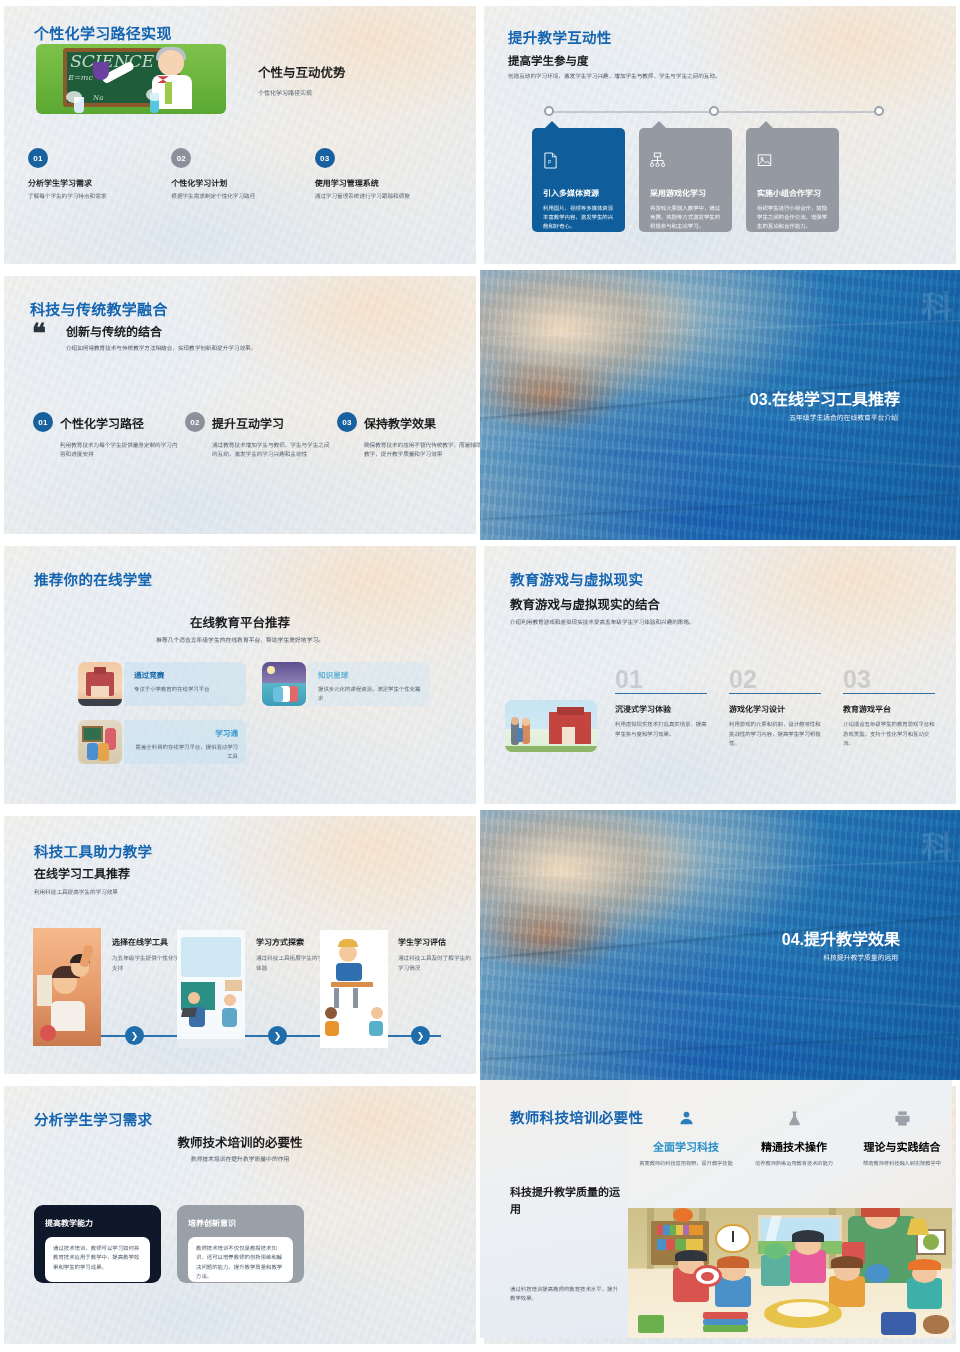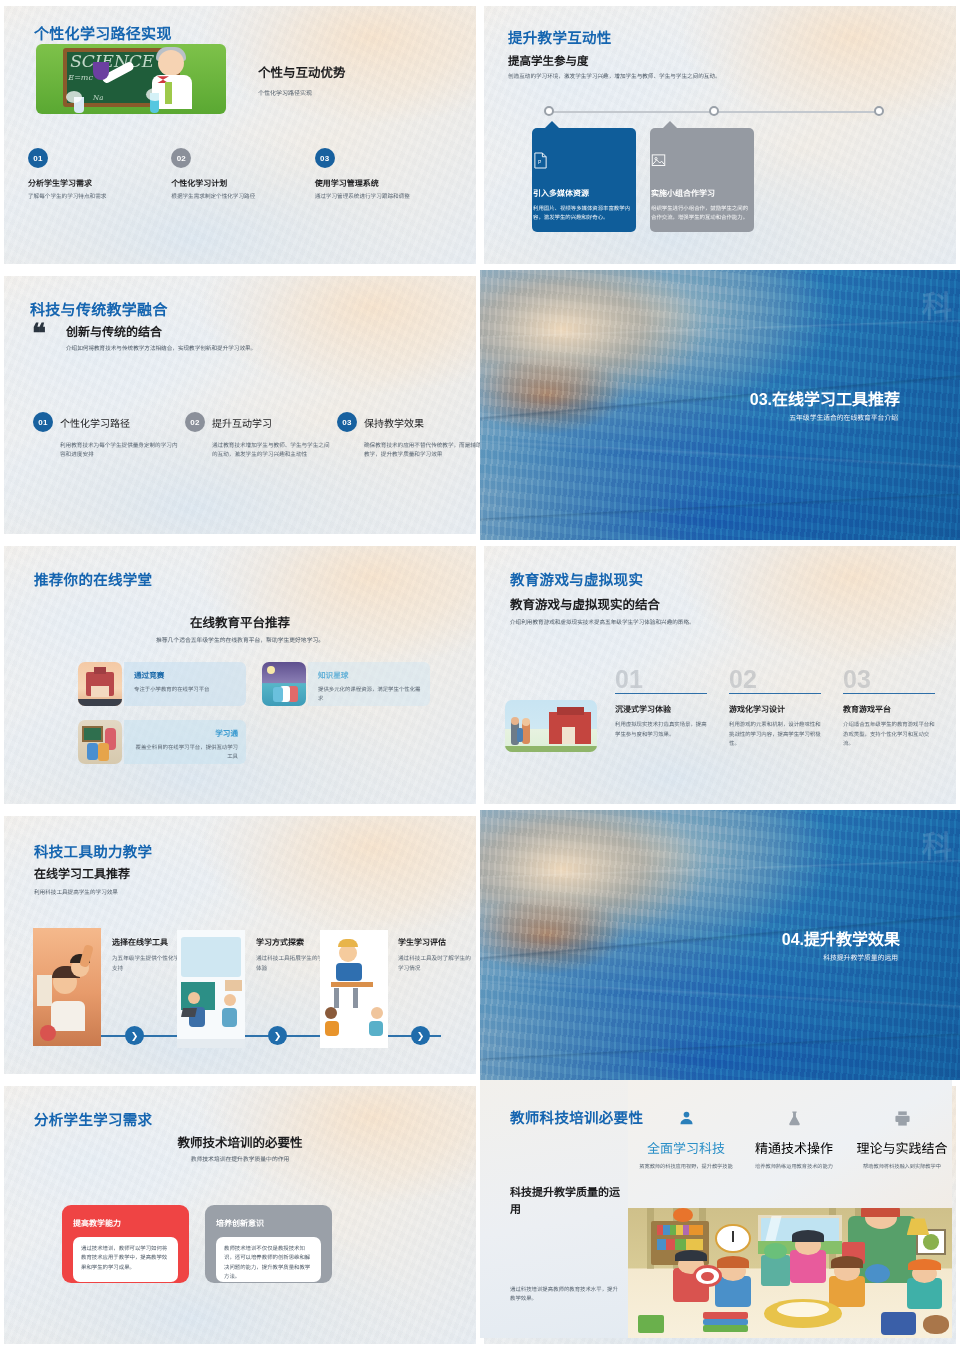--- a/index.html
+++ b/index.html
@@ -87,40 +87,40 @@
   .s1-t { font-size: 8px; font-weight: bold; color: #1d1d1f; margin-top: 9px; }
   .s1-d { font-size: 5.6px; color: #5b6773; margin-top: 4px; line-height: 1.5; }
 
   
   .s2-kicker { left: 28px; top: 26px; font-size: 14.5px; }
   .s2-h2 { position: absolute; left: 28px; top: 52px; font-size: 11.5px; }
   .s2-sub { position: absolute; left: 28px; top: 72px; font-size: 5.6px; line-height: 1.6; }
   .s2-line { position: absolute; left: 68px; top: 111px; width: 332px; height: 2px; background: #c3c8ce; }
   .s2-dot { position: absolute; top: 106px; width: 10px; height: 10px; border-radius: 50%; background:#fff; border: 2px solid #9aa1a9; }
   .s2-cards { position: absolute; left: 52px; top: 128px; display: flex; gap: 14px; }
-  .s2-card { width: 104px; height: 104px; border-radius: 5px; padding: 12px 1px 10px; position: relative; }
+  .s2-card { width: 93px; height: 104px; border-radius: 5px; padding: 12px 11px 10px; position: relative; }
   .s2-card.blue { background: #0f5d9a; }
   .s2-card.grey { background: #959aa2; }
   .s2-notch { position: absolute; top: -7px; left: 12px; width: 0; height: 0;
     border-left: 8px solid transparent; border-right: 8px solid transparent; }
   .s2-card.blue .s2-notch { border-bottom: 8px solid #0f5d9a; }
   .s2-card.grey .s2-notch { border-bottom: 8px solid #959aa2; }
   .s2-ico { width: 15px; height: 17px; margin-top: 12px; opacity:.92; }
   .s2-t { font-size: 8px; font-weight: bold; color: #fff; margin-top: 14px; }
   .s2-d { font-size: 5.4px; color: rgba(255,255,255,.93); margin-top: 6px; line-height: 1.65; }
 
   
   .s3-kicker { left: 30px; top: 28px; font-size: 15px; }
   .s3-quote { position: absolute; left: 32px; top: 50px; font-size: 26px; color: #2b3540; font-family:"DejaVu Serif",serif; font-weight:bold; line-height:1; }
   .s3-h2 { position: absolute; left: 66px; top: 52px; font-size: 12px; }
   .s3-sub { position: absolute; left: 66px; top: 74px; width: 205px; font-size: 5.6px; line-height: 1.75; }
   .s3-items { position: absolute; left: 33px; top: 142px; display: flex; }
   .s3-item { width: 152px; }
   .s3-row { display: flex; align-items: center; gap: 7px; }
-  .s3-t { font-size: 10px; font-weight: normal; color: #1d1d1f; }
+  .s3-t { font-size: 12px; font-weight: bold; color: #1d1d1f; }
   .s3-d { font-size: 5.6px; color: #5b6773; line-height: 1.65; margin-top: 9px; margin-left: 27px; width: 120px; }
 
   
   .divider {
     position: absolute; left: 0; top: 0; width: 480px; height: 270px;
     background:
       radial-gradient(ellipse 42% 40% at 17% 22%, rgba(247,222,190,.92) 0%, rgba(220,180,140,.45) 40%, rgba(120,150,180,0) 72%),
       radial-gradient(ellipse 26% 24% at 14% 46%, rgba(190,110,55,.65) 0%, rgba(170,120,80,0) 62%),
       radial-gradient(ellipse 52% 48% at 38% 16%, rgba(236,226,205,.55) 0%, rgba(200,200,190,0) 70%),
       linear-gradient(112deg, #9ab4c6 0%, #5e93bb 28%, #2b79b4 58%, #1c69a8 82%, #175f9e 100%);
@@ -191,36 +191,36 @@
   .s7-arrow { position: absolute; top: 216px; width: 19px; height: 19px; border-radius: 50%; background: #1f6cab;
     color: #fff; font-size: 9px; display: flex; align-items: center; justify-content: center; }
 
   
   .s9-kicker { left: 34px; top: 28px; font-size: 14.5px; }
   .s9-h2 { position: absolute; left: 0; right: 0; top: 52px; text-align: center; font-size: 12.5px; }
   .s9-sub { position: absolute; left: 0; right: 0; top: 74px; text-align: center; font-size: 5.8px; }
   .s9-cards { position: absolute; left: 34px; top: 125px; display: flex; gap: 16px; }
   .s9-card { width: 127px; height: 78px; border-radius: 9px; padding: 12px 11px 11px; }
   .s9-card.grey { background: #9aa0a8; }
-  .s9-card.blue { background: #ef4444; margin-left: 28px; }
+  .s9-card.blue { background: #0f172a; }
   .s9-ct { font-size: 8px; font-weight: bold; color: #fff; }
   .s9-inner { background: #fff; border-radius: 7px; margin-top: 9px; padding: 7px 8px; height: 45px; }
   .s9-cd { font-size: 5.4px; color: #55616d; line-height: 1.72; }
 
   
   .s10-left { position: absolute; left: 0; top: 0; width: 148px; height: 258px;
     background: linear-gradient(170deg,#f2f0ec 0%, #eceff3 55%, #e4ebf2 100%); z-index:3;}
   .s10-kicker { left: 30px; top: 26px; font-size: 14.5px; z-index:4;}
   .s10-h2 { position: absolute; left: 30px; top: 104px; width: 118px; font-size: 11px; line-height: 1.5; z-index:4;}
   .s10-note { position: absolute; left: 30px; top: 205px; width: 112px; font-size: 5.4px; line-height: 1.7; z-index:4;}
   .s10-top { position: absolute; left: 148px; top: 0; width: 324px; height: 128px;
     background: linear-gradient(150deg, #f4f1ec 0%, #eef1f4 60%, #f1ece6 100%); z-index:2;}
   .s10-feats { position: absolute; left: 158px; top: 30px; display: flex; gap: 12px; z-index:3;}
   .s10-feat { width: 96px; text-align: center; }
-  .s10-ft { font-size: 13px; font-weight: normal; margin-top: 7px; }
+  .s10-ft { font-size: 11px; font-weight: bold; margin-top: 7px; }
   .s10-fd { font-size: 5.2px; color: #5b6773; margin-top: 5px; line-height: 1.65; }
   .s10-photo { position: absolute; left: 148px; top: 128px; width: 324px; height: 130px; overflow: hidden;
     background: linear-gradient(180deg,#cfc08a 0%, #d8cb96 46%, #f4e9cf 47%, #f8f0dc 100%); }
   .wall-stripe{position:absolute; top:0; height:47%; width:7px; background:rgba(160,146,92,.45);}
   .clsobj{position:absolute;}
 </style>
 </head>
 <body>
 
 <div class="deck">
@@ -283,20 +283,32 @@
     <div class="s2-cards">
       <div class="s2-card blue">
         <div class="s2-notch"></div>
         <svg class="s2-ico" viewBox="0 0 24 26" fill="none" stroke="#ffffff" stroke-width="1.6">
           <path d="M3 1h12l6 6v18H3z"></path>
             <path d="M15 1v6h6"></path>
             <text x="8" y="18" font-size="8" fill="#fff" stroke="none" font-family="sans-serif">P</text>
         </svg>
         <div class="s2-t">引入多媒体资源</div>
         <div class="s2-d">利用图片、视频等多媒体资源丰富教学内容，激发学生的兴趣和好奇心。</div>
+      </div>
+      <div class="s2-card grey">
+        <div class="s2-notch"></div>
+        <svg class="s2-ico" viewBox="0 0 24 26" fill="none" stroke="#ffffff" stroke-width="1.6">
+          <rect x="7" y="1" width="10" height="6"></rect>
+            <path d="M12 7v6M3 13h18M3 13v4M12 13v4M21 13v4"></path>
+          <circle cx="3" cy="20" r="2.6"></circle>
+            <circle cx="12" cy="20" r="2.6"></circle>
+            <circle cx="21" cy="20" r="2.6"></circle>
+        </svg>
+        <div class="s2-t">采用游戏化学习</div>
+        <div class="s2-d">将游戏元素融入教学中，通过竞赛、奖励等方式激发学生的积极参与和主动学习。</div>
       </div>
       <div class="s2-card grey">
         <div class="s2-notch"></div>
         <svg class="s2-ico" viewBox="0 0 24 26" fill="none" stroke="#ffffff" stroke-width="1.6">
           <rect x="2" y="4" width="20" height="17"></rect>
             <circle cx="8" cy="10" r="1.8"></circle>
             <path d="M3 19l6-7 5 5 3-3 4 5"></path>
         </svg>
         <div class="s2-t">实施小组合作学习</div>
         <div class="s2-d">组织学生进行小组合作，鼓励学生之间的合作交流，增强学生的互动和合作能力。</div>

